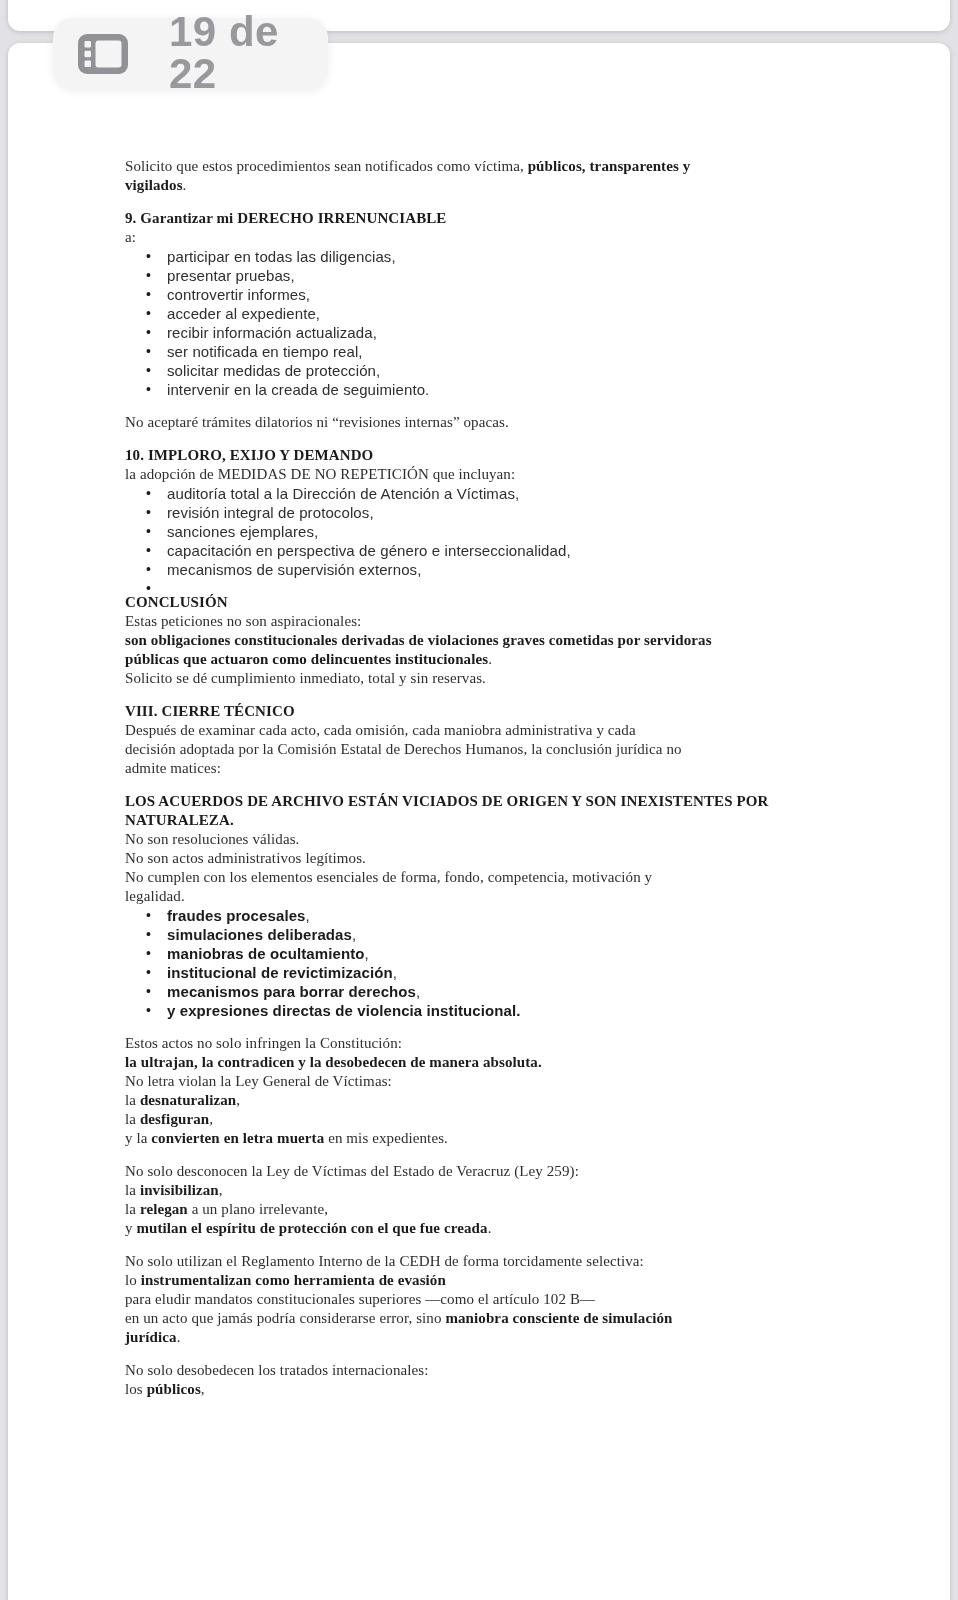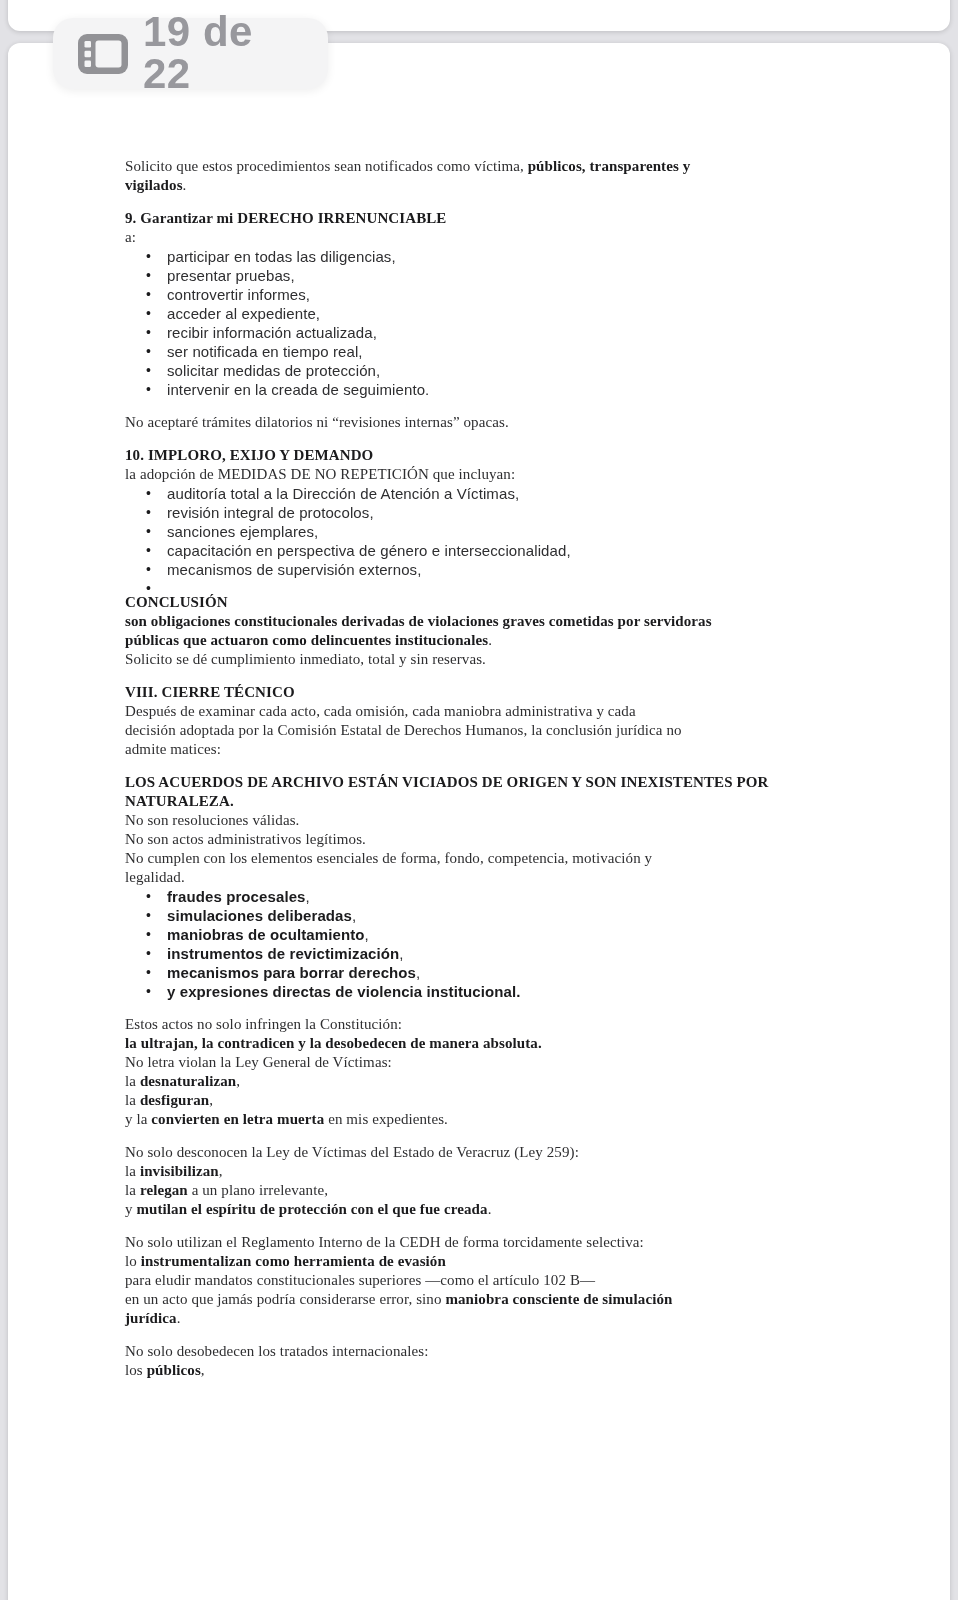--- a/index.html
+++ b/index.html
@@ -21,20 +21,21 @@
 
   .page-badge {
     position:absolute; left:53px; top:18px;
     width:275px; height:71px;
     background:#f4f4f5;
     border-radius:20px;
     box-shadow:0 2px 10px rgba(0,0,0,0.07);
     display:flex; align-items:center;
     padding:0 20px 0 25px;
     z-index:5;
+    gap:26px;
   }
   .badge-icon { flex:0 0 auto; margin-right:15px; display:block; }
   .badge-label {
     font-size:42px; font-weight:700; color:#98989d;
     letter-spacing:.5px; line-height:1;
     transform:translateY(-1px);
   }
 
   .doc {
     position:absolute; left:117px; top:114px; width:700px;
@@ -77,39 +78,40 @@
       <div class="doc-p"><span class="b">10. IMPLORO, EXIJO Y DEMANDO</span></div>
       <div class="doc-p"><span>la adopción de MEDIDAS DE NO REPETICIÓN que incluyan:</span></div>
       <div class="doc-li"><span class="doc-bullet">•</span><span class="doc-li-text"><span>auditoría total a la Dirección de Atención a Víctimas,</span></span></div>
       <div class="doc-li"><span class="doc-bullet">•</span><span class="doc-li-text"><span>revisión integral de protocolos,</span></span></div>
       <div class="doc-li"><span class="doc-bullet">•</span><span class="doc-li-text"><span>sanciones ejemplares,</span></span></div>
       <div class="doc-li"><span class="doc-bullet">•</span><span class="doc-li-text"><span>capacitación en perspectiva de género e interseccionalidad,</span></span></div>
       <div class="doc-li"><span class="doc-bullet">•</span><span class="doc-li-text"><span>mecanismos de supervisión externos,</span></span></div>
       <div class="doc-li"><span class="doc-bullet">•</span></div>
       <div class="doc-gap"></div>
       <div class="doc-p"><span class="b">CONCLUSIÓN</span></div>
+      <div class="doc-p"><span>Estas peticiones no son aspiracionales:</span></div>
       <div class="doc-p"><span class="b">son obligaciones constitucionales derivadas de violaciones graves cometidas por servidoras
 públicas que actuaron como delincuentes institucionales</span><span>.</span></div>
       <div class="doc-p"><span>Solicito se dé cumplimiento inmediato, total y sin reservas.</span></div>
       <div class="doc-gap"></div>
       <div class="doc-p"><span class="b">VIII. CIERRE TÉCNICO</span></div>
       <div class="doc-p"><span>Después de examinar cada acto, cada omisión, cada maniobra administrativa y cada
 decisión adoptada por la Comisión Estatal de Derechos Humanos, la conclusión jurídica no
 admite matices:</span></div>
       <div class="doc-gap"></div>
       <div class="doc-p"><span class="b">LOS ACUERDOS DE ARCHIVO ESTÁN VICIADOS DE ORIGEN Y SON INEXISTENTES POR
 NATURALEZA.</span></div>
       <div class="doc-p"><span>No son resoluciones válidas.</span></div>
       <div class="doc-p"><span>No son actos administrativos legítimos.</span></div>
       <div class="doc-p"><span>No cumplen con los elementos esenciales de forma, fondo, competencia, motivación y
 legalidad.</span></div>
       <div class="doc-li"><span class="doc-bullet">•</span><span class="doc-li-text"><span class="b">fraudes procesales</span><span>,</span></span></div>
       <div class="doc-li"><span class="doc-bullet">•</span><span class="doc-li-text"><span class="b">simulaciones deliberadas</span><span>,</span></span></div>
       <div class="doc-li"><span class="doc-bullet">•</span><span class="doc-li-text"><span class="b">maniobras de ocultamiento</span><span>,</span></span></div>
-      <div class="doc-li"><span class="doc-bullet">•</span><span class="doc-li-text"><span class="b">instrumentos de revictimización</span><span>,</span></span></div>
+      <div class="doc-li"><span class="doc-bullet">•</span><span class="doc-li-text"><span class="b">institucional de revictimización</span><span>,</span></span></div>
       <div class="doc-li"><span class="doc-bullet">•</span><span class="doc-li-text"><span class="b">mecanismos para borrar derechos</span><span>,</span></span></div>
       <div class="doc-li"><span class="doc-bullet">•</span><span class="doc-li-text"><span class="b">y expresiones directas de violencia institucional.</span></span></div>
       <div class="doc-gap"></div>
       <div class="doc-p"><span>Estos actos no solo infringen la Constitución:</span></div>
       <div class="doc-p"><span class="b">la ultrajan, la contradicen y la desobedecen de manera absoluta.</span></div>
       <div class="doc-p"><span>No letra violan la Ley General de Víctimas:</span></div>
       <div class="doc-p"><span>la </span><span class="b">desnaturalizan</span><span>,</span></div>
       <div class="doc-p"><span>la </span><span class="b">desfiguran</span><span>,</span></div>
       <div class="doc-p"><span>y la </span><span class="b">convierten en letra muerta</span><span> en mis expedientes.</span></div>
       <div class="doc-gap"></div>

